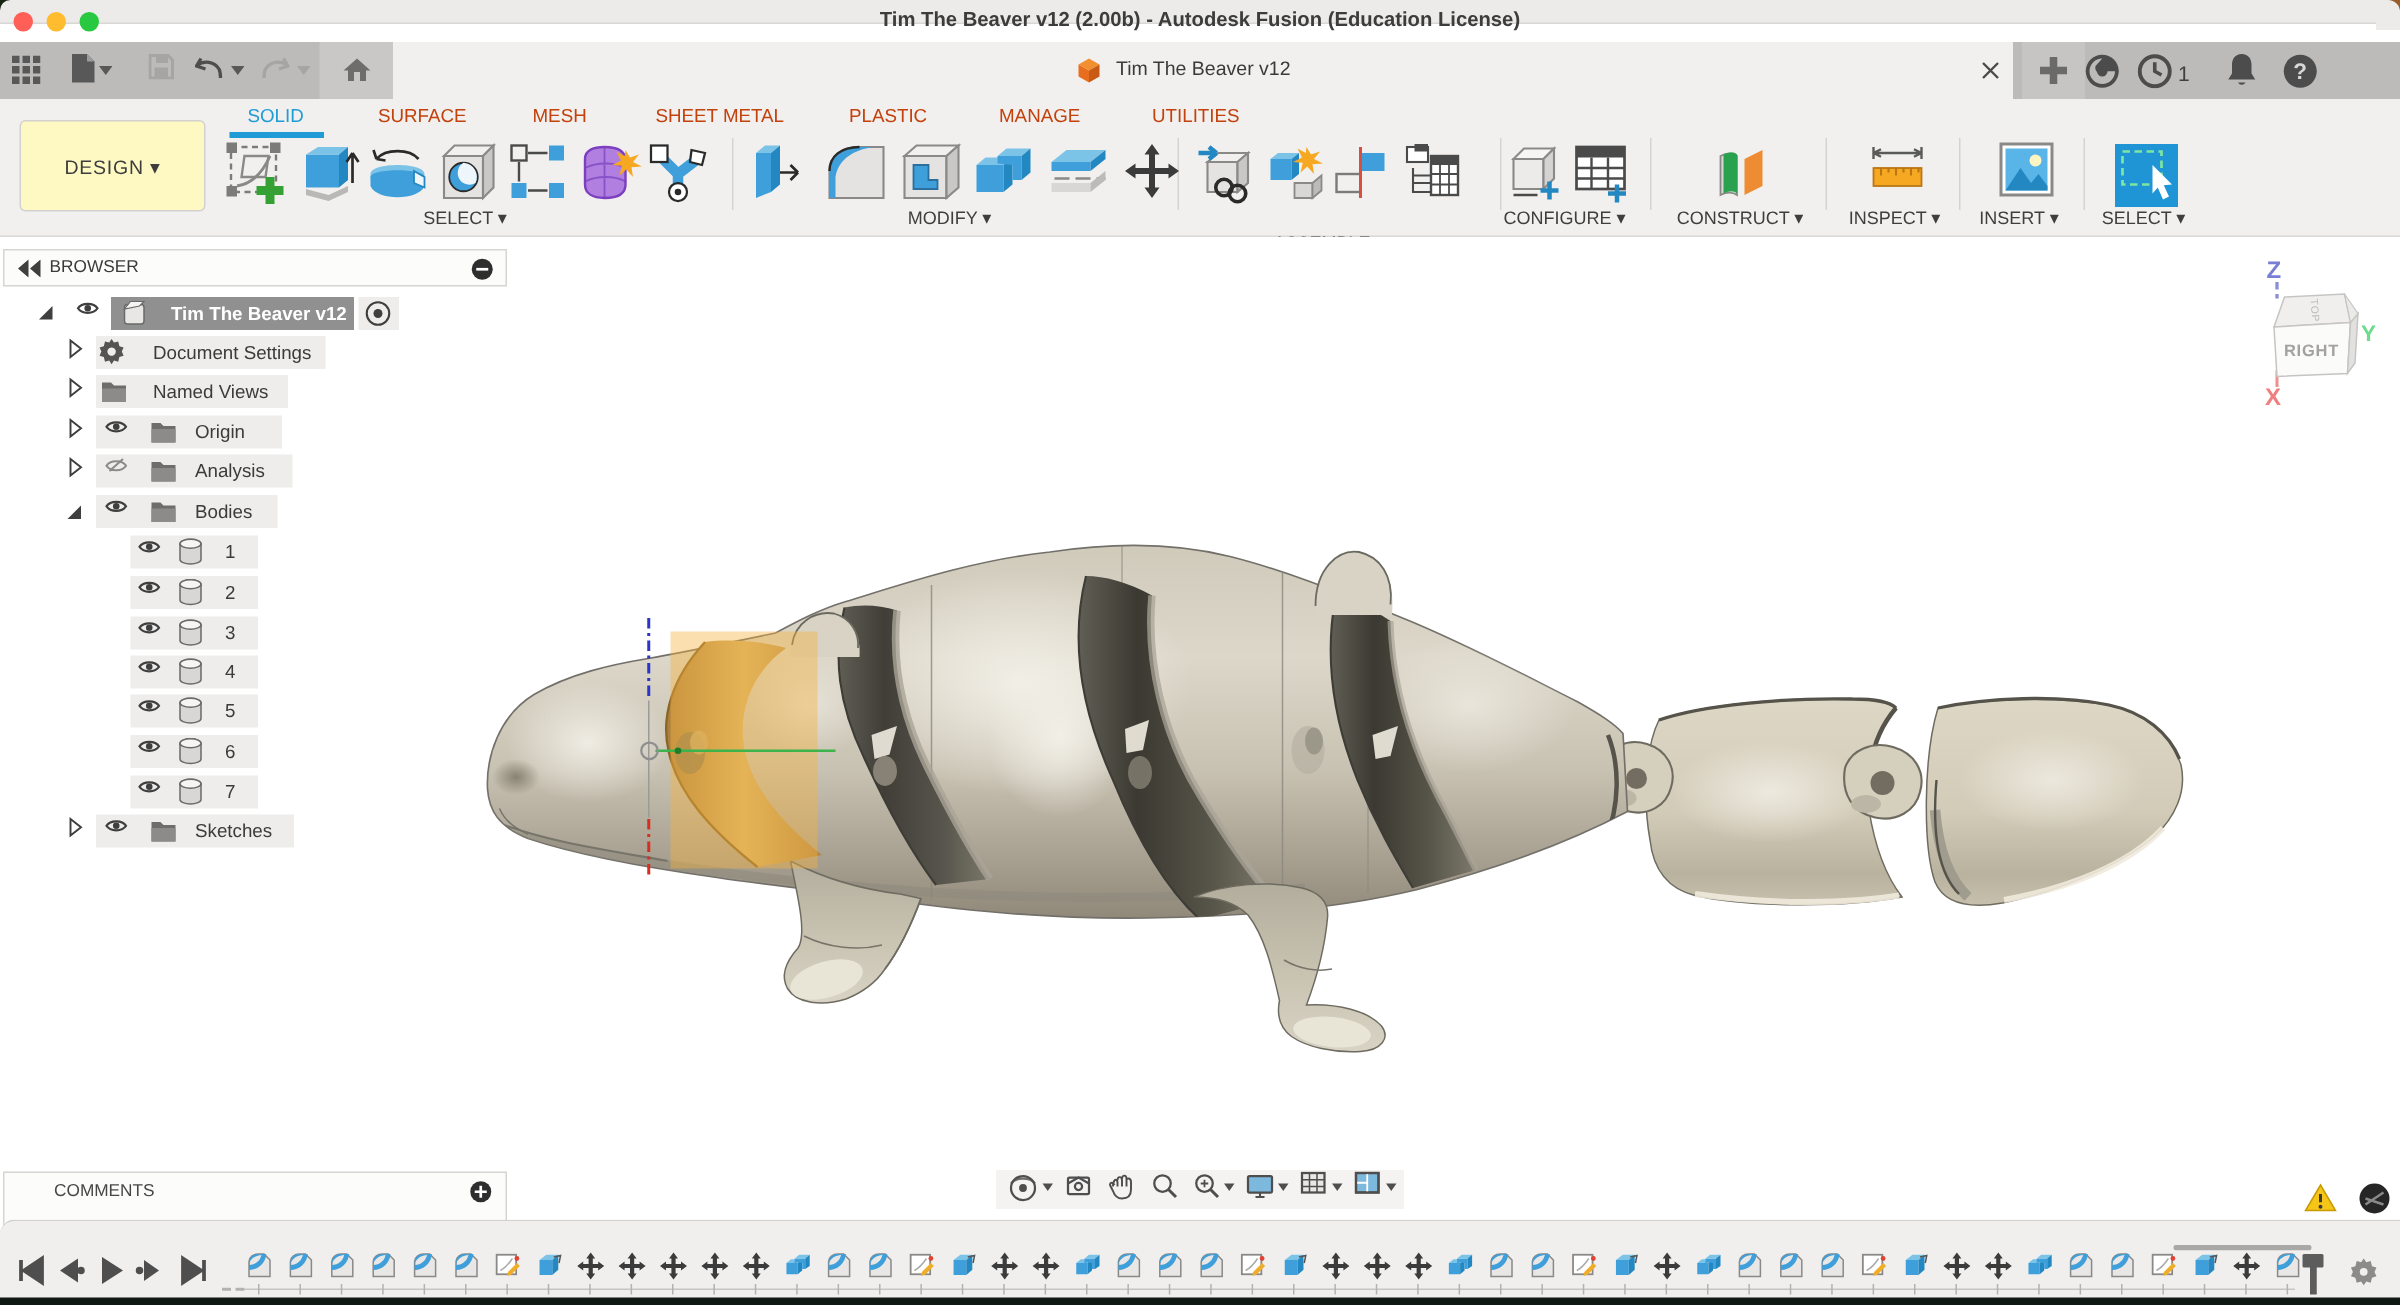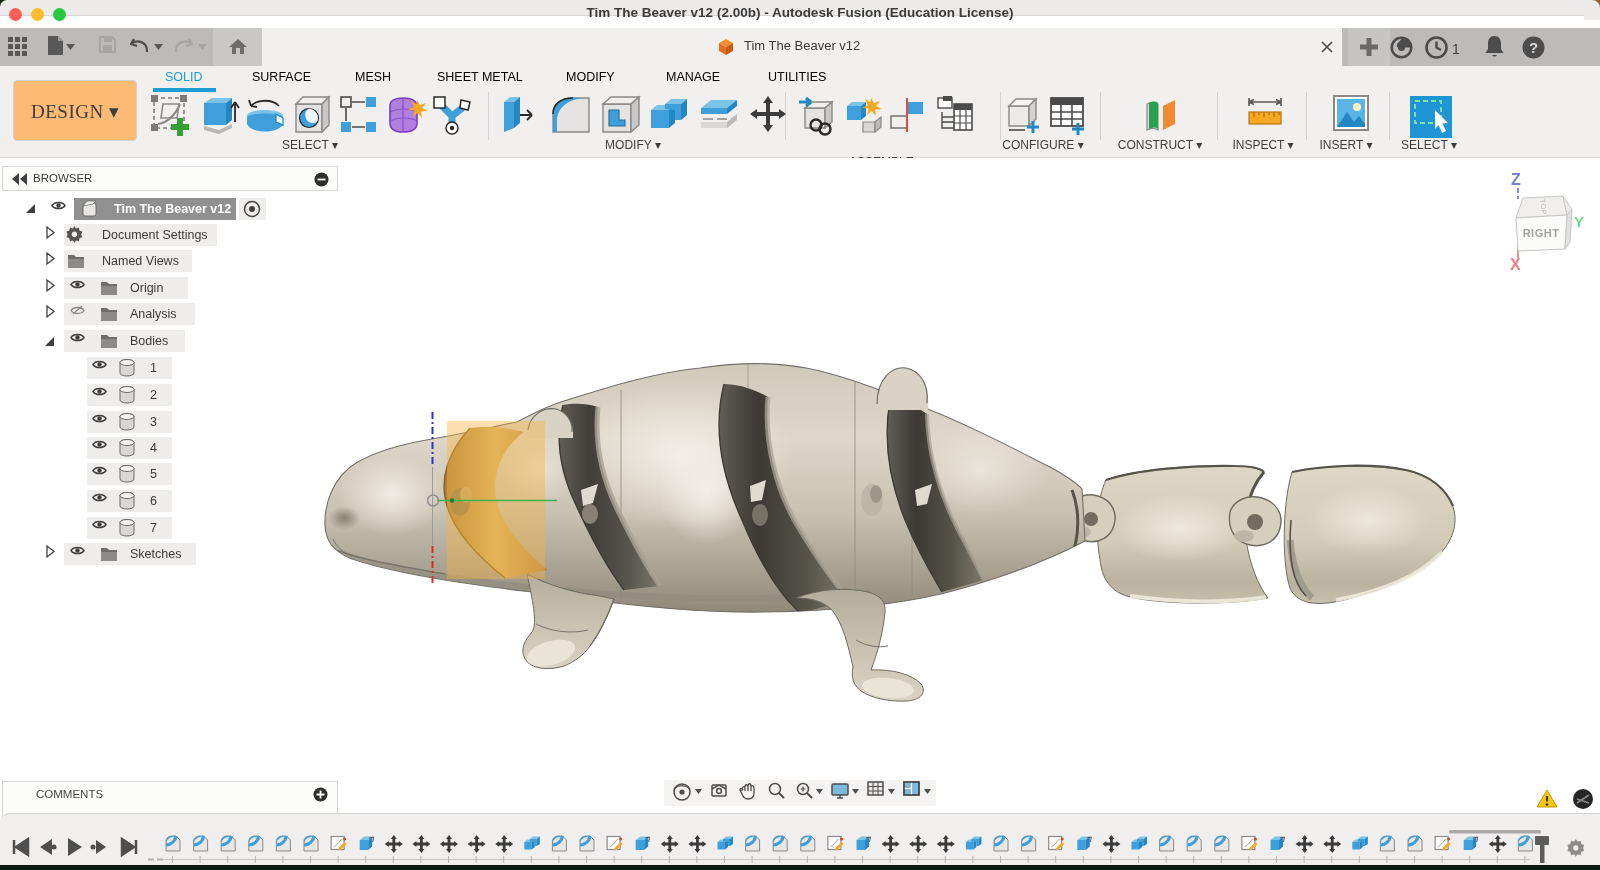--- a/index.html
+++ b/index.html
@@ -11,22 +11,22 @@
 #corner-l:after { content:""; position:absolute; left:0; top:0; width:14px; height:14px; border-radius:7px 0 0 0; background:#ecebea; }
 #corner-r { position:absolute; right:0; top:0; width:8px; height:10px; background:#9a5c2a; }
 #corner-r:after { content:""; position:absolute; right:0; top:0; width:16px; height:20px; border-radius:0 8px 0 0; background:#ecebea; }
 #tabbar { position:absolute; left:0; top:28px; width:1600px; height:38px; background:#bcbbba; }
 #hometab { position:absolute; left:213px; top:0; width:49px; height:38px; background:#c9c8c6; }
 #doctab { position:absolute; left:262px; top:0; width:1080px; height:38px; background:#f1f0ee; }
 #doctab .lbl { position:absolute; left:482px; top:10px; font-size:13px; color:#3a3a3a; }
 #plusbtn { position:absolute; left:1348px; top:0; width:42px; height:38px; background:#c6c5c3; }
 .icn { position:absolute; }
 #ribbon { position:absolute; left:0; top:66px; width:1600px; height:92px; background:#f1f0ee; border-bottom:1px solid #d9d8d6; }
-#design { position:absolute; left:13px; top:14px; width:124px; height:61px; background:#fdba74; border:1px solid #d2d1d0; border-radius:4px; text-align:center; line-height:61px; font-size:19px; color:#3d3d3d; letter-spacing:.5px;font-family:Liberation Serif, serif; }
-.rtab { position:absolute; top:4px; font-size:12.5px; color:#000000; }
+#design { position:absolute; left:13px; top:14px; width:124px; height:61px; background:#fef9c3; border:1px solid #d2d1d0; border-radius:4px; text-align:center; line-height:61px; font-size:13px; color:#3d3d3d; letter-spacing:.5px; }
+.rtab { position:absolute; top:4px; font-size:12.5px; color:#c2410c; }
 .rtab.act { color:#1f9bd6; }
 #solidline { position:absolute; left:153px; top:22px; width:63px; height:4px; background:#1f9bd6; }
 .glabel { position:absolute; top:72px; font-size:12px; color:#3e3e3e; white-space:nowrap; transform:translateX(-50%); }
 .gsep { position:absolute; top:26px; width:1px; height:48px; background:#d4d3d1; }
 .ricon { position:absolute; top:28px; }
 #canvas { position:absolute; left:0; top:158px; width:1600px; height:655px; background:#ffffff; }
 #browser { position:absolute; left:2px; top:8px; width:336px; }
 #bheader { height:25px; background:#fcfcfb; border:1px solid #d6d5d4; position:relative;padding-left:20px; }
 #bheader .bt { position:absolute; left:30px; top:5px; font-size:11.5px; color:#3a3a3a; }
 #comments { position:absolute; left:2px; top:623px; width:336px; height:44px; background:#fcfcfb; border:1px solid #d6d5d4; }
@@ -123,21 +123,21 @@
     </svg>
   <div class="icn" style="left:1628px;top:6px;width:27px;height:27px;border-radius:50%;background:#f4f3f2;text-align:center;line-height:27px;font-size:12.5px;color:#474747;">RG</div>
 </div>
 <div id="ribbon">
   <div id="design">DESIGN ▾</div>
   <span class="rtab act" style="left:165px;">SOLID</span>
   <div id="solidline"></div>
   <span class="rtab" style="left:252px;">SURFACE</span>
   <span class="rtab" style="left:355px;">MESH</span>
   <span class="rtab" style="left:437px;">SHEET METAL</span>
-  <span class="rtab" style="left:566px;">MODIFY</span>
+  <span class="rtab" style="left:566px;">PLASTIC</span>
   <span class="rtab" style="left:666px;">MANAGE</span>
   <span class="rtab" style="left:768px;">UTILITIES</span>
   <div class="glabel" style="left:310px;">SELECT ▾</div>
   <div class="glabel" style="left:633px;">MODIFY ▾</div>
   <div class="glabel" style="left:886px;margin-top:17px;">ASSEMBLE ▾</div>
   <div class="glabel" style="left:1043px;">CONFIGURE ▾</div>
   <div class="glabel" style="left:1160px;">CONSTRUCT ▾</div>
   <div class="glabel" style="left:1263px;">INSPECT ▾</div>
   <div class="glabel" style="left:1346px;">INSERT ▾</div>
   <div class="glabel" style="left:1429px;">SELECT ▾</div>

